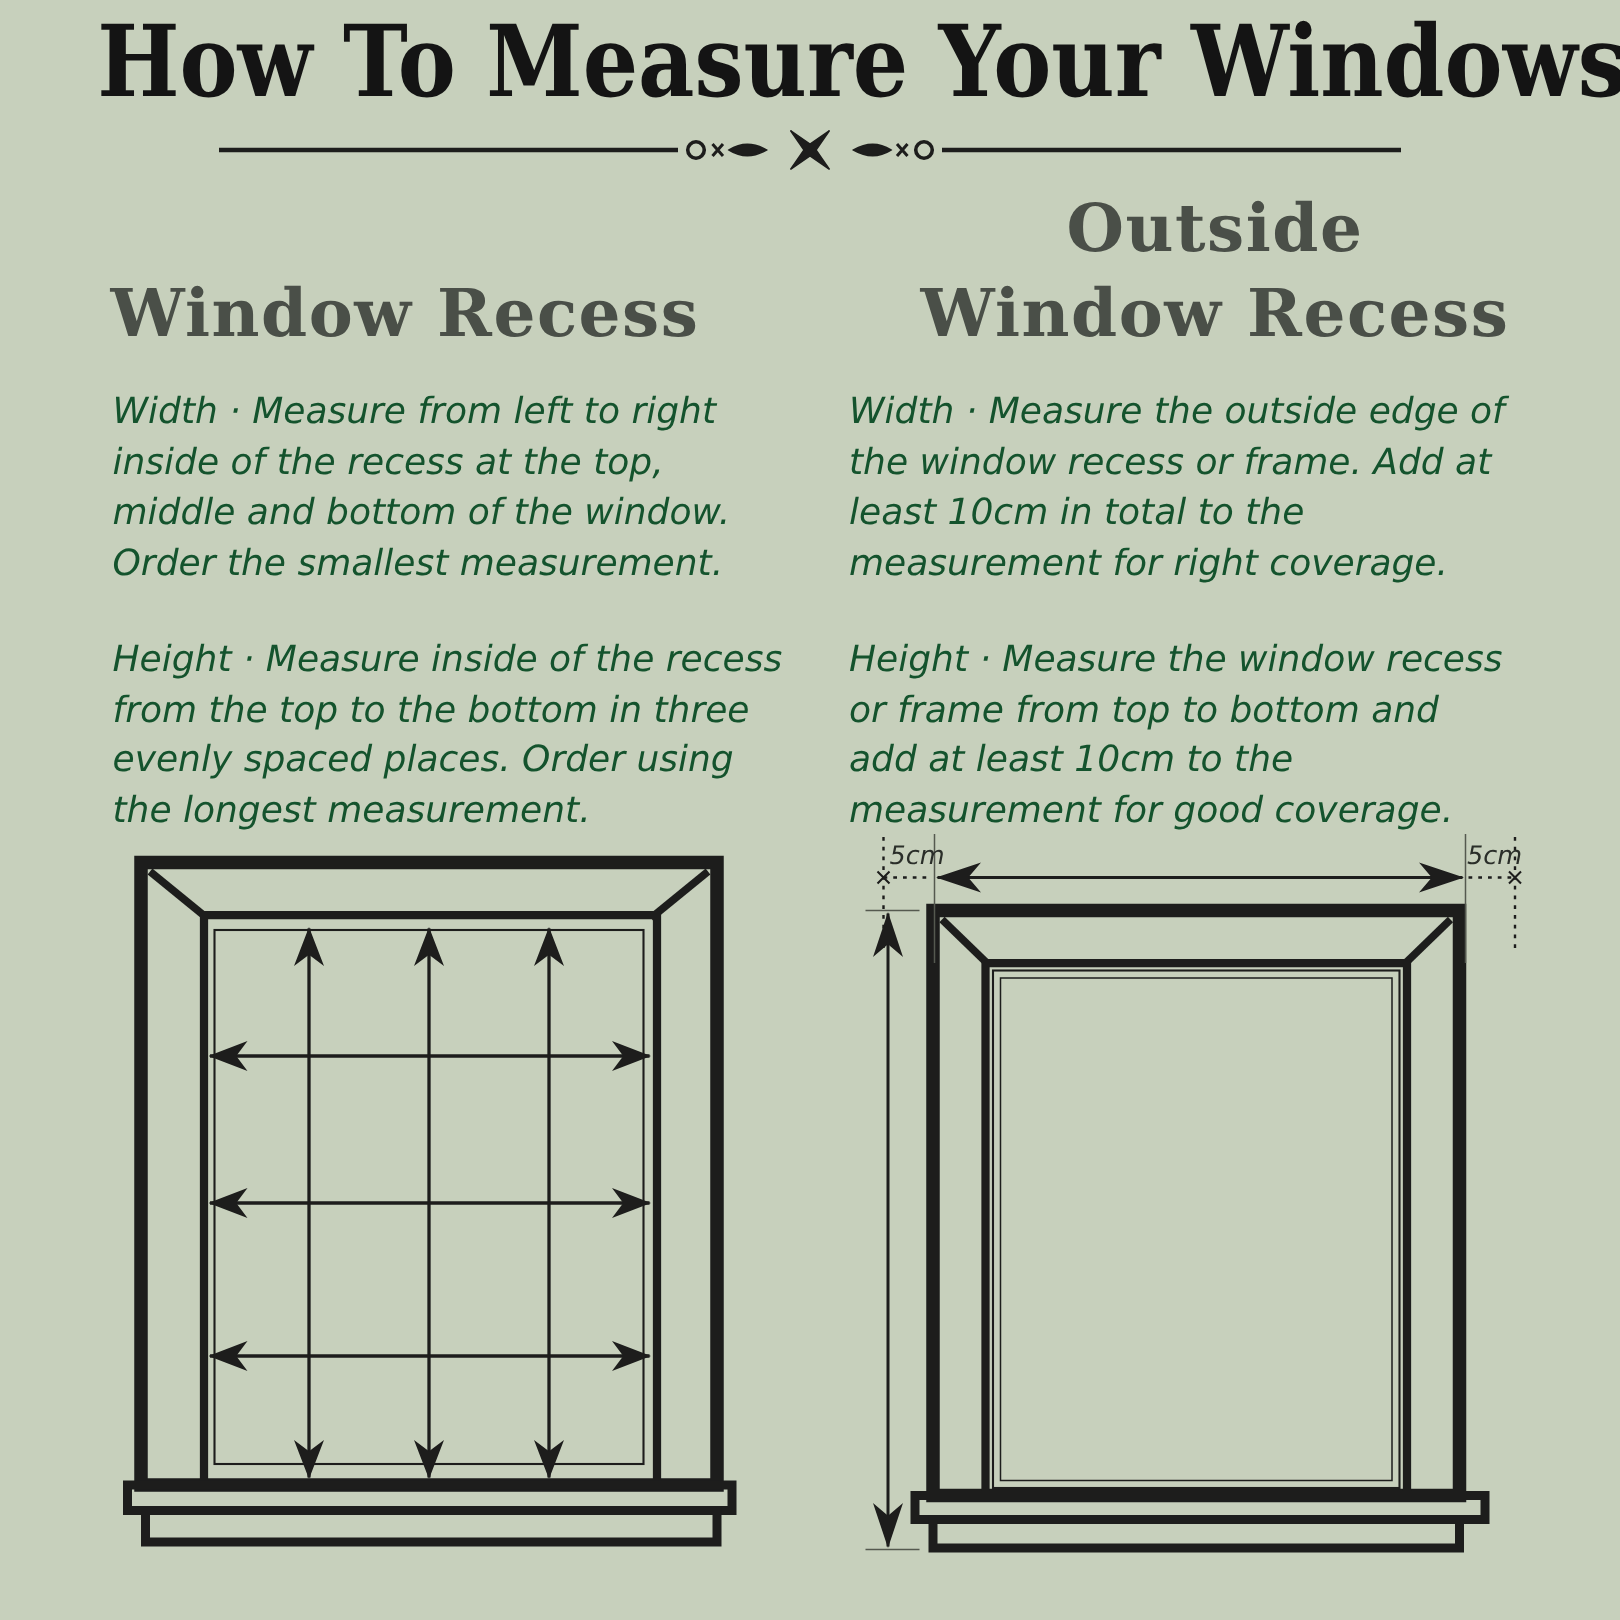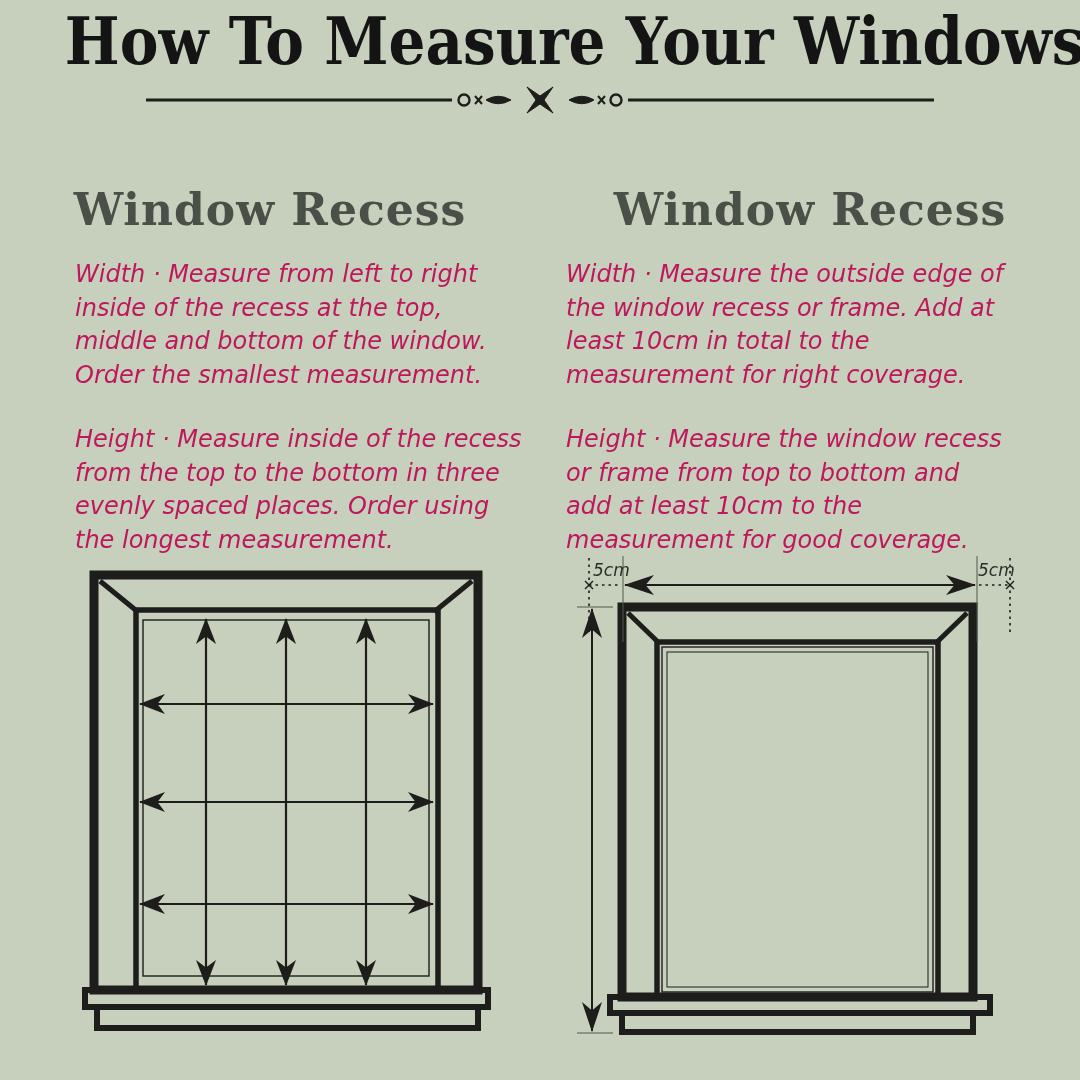--- a/index.html
+++ b/index.html
@@ -45,21 +45,21 @@
   }
   .col-heading.left { left:0; }
   .col-heading.right { left:540px; }
   .para {
     position:absolute;
     width:500px;
     font-family:"DejaVu Sans", sans-serif;
     font-style:italic;
     font-size:24px;
     line-height:33.5px;
-    color:#be185d;
+    color:#14532d;
     white-space:pre-line;
   }
   .para.p-left { left:75px; }
   .para.p-right { left:566px; }
   .para.row1 { top:258px; }
   .para.row2 { top:423px; }
   .diagram { position:absolute; }
   .diagram.left-diagram { left:60px; top:555px; }
   .diagram.right-diagram { left:555px; top:548px; }
   svg text.dim-label {
@@ -94,21 +94,21 @@
         <circle cx="470" cy="16" r="5.5" fill="none" stroke-width="2.4"></circle>
       </g>
     </svg>
   </div>
 
   <div class="col-heading left">
     <br>
     <span>Window Recess</span>
   </div>
   <div class="col-heading right">
-    <br>
+    <span>Outside</span><br>
     <span>Window Recess</span>
   </div>
 
   <p class="para p-left row1">Width · Measure from left to right
 inside of the recess at the top,
 middle and bottom of the window.
 Order the smallest measurement.</p>
   <p class="para p-left row2">Height · Measure inside of the recess
 from the top to the bottom in three
 evenly spaced places. Order using

